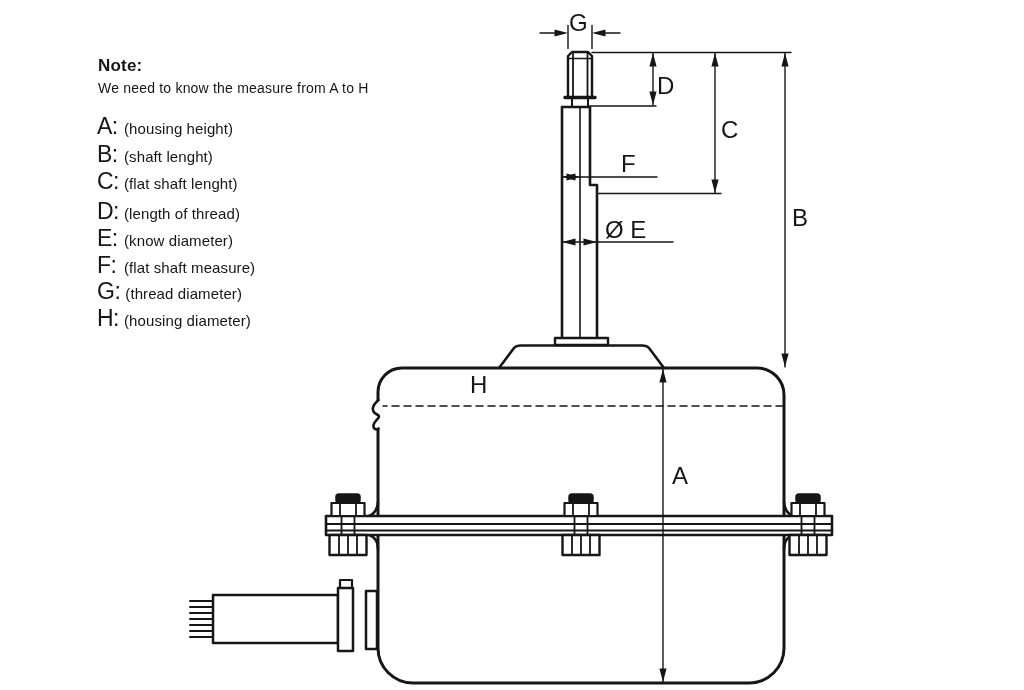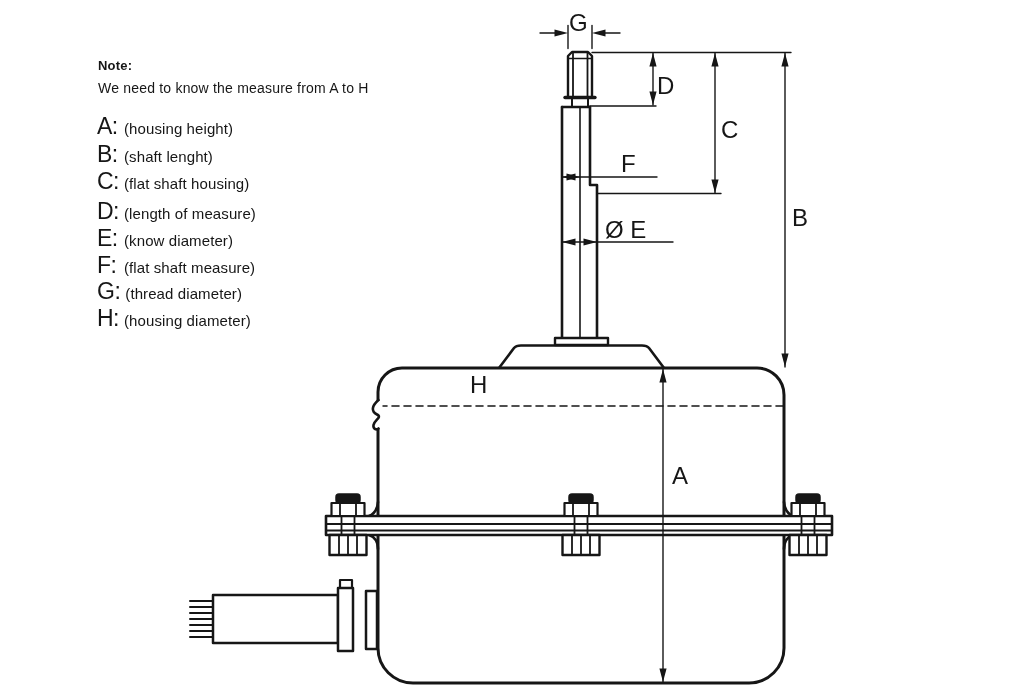--- a/index.html
+++ b/index.html
@@ -1,21 +1,21 @@
 <!DOCTYPE html>
 <html><head>
 <meta charset="utf-8">
 <style>
   html,body{margin:0;padding:0;background:#e8e8e8;}
   .stage{
     position:relative;width:1024px;height:690px;background:#ffffff;
     overflow:hidden;font-family:"Liberation Sans",sans-serif;color:#161616;
   }
   .note{position:absolute;left:98px;top:55px;width:420px;}
-  .note-title{font-size:13px;font-weight:bold;line-height:22px;letter-spacing:.2px;}
+  .note-title{font-size:17px;font-weight:bold;line-height:22px;letter-spacing:.2px;}
   .note-subtitle{font-size:14px;font-weight:normal;line-height:22px;letter-spacing:.2px;}
   .measure-row{position:absolute;left:97px;display:flex;align-items:baseline;gap:5px;white-space:nowrap;}
   .measure-letter{font-size:23px;font-weight:400;letter-spacing:-.5px;min-width:22px;}
   .measure-desc{font-size:15px;font-weight:normal;letter-spacing:.1px;}
   svg{position:absolute;left:0;top:0;}
   svg text{font-family:"Liberation Sans",sans-serif;fill:#161616;}
   .dimlabel{font-size:24px;}
 </style>
 </head>
 <body>
@@ -30,25 +30,25 @@
   <div class="measure-row" style="top:113px">
     <span class="measure-letter">A:</span>
     <span class="measure-desc">(housing height)</span>
   </div>
   <div class="measure-row" style="top:141px">
     <span class="measure-letter">B:</span>
     <span class="measure-desc">(shaft lenght)</span>
   </div>
   <div class="measure-row" style="top:168px">
     <span class="measure-letter">C:</span>
-    <span class="measure-desc">(flat shaft housing)</span>
+    <span class="measure-desc">(flat shaft lenght)</span>
   </div>
   <div class="measure-row" style="top:198px">
     <span class="measure-letter">D:</span>
-    <span class="measure-desc">(length of measure)</span>
+    <span class="measure-desc">(length of thread)</span>
   </div>
   <div class="measure-row" style="top:225px">
     <span class="measure-letter">E:</span>
     <span class="measure-desc">(know diameter)</span>
   </div>
   <div class="measure-row" style="top:252px">
     <span class="measure-letter">F:</span>
     <span class="measure-desc">(flat shaft measure)</span>
   </div>
   <div class="measure-row" style="top:278px">

